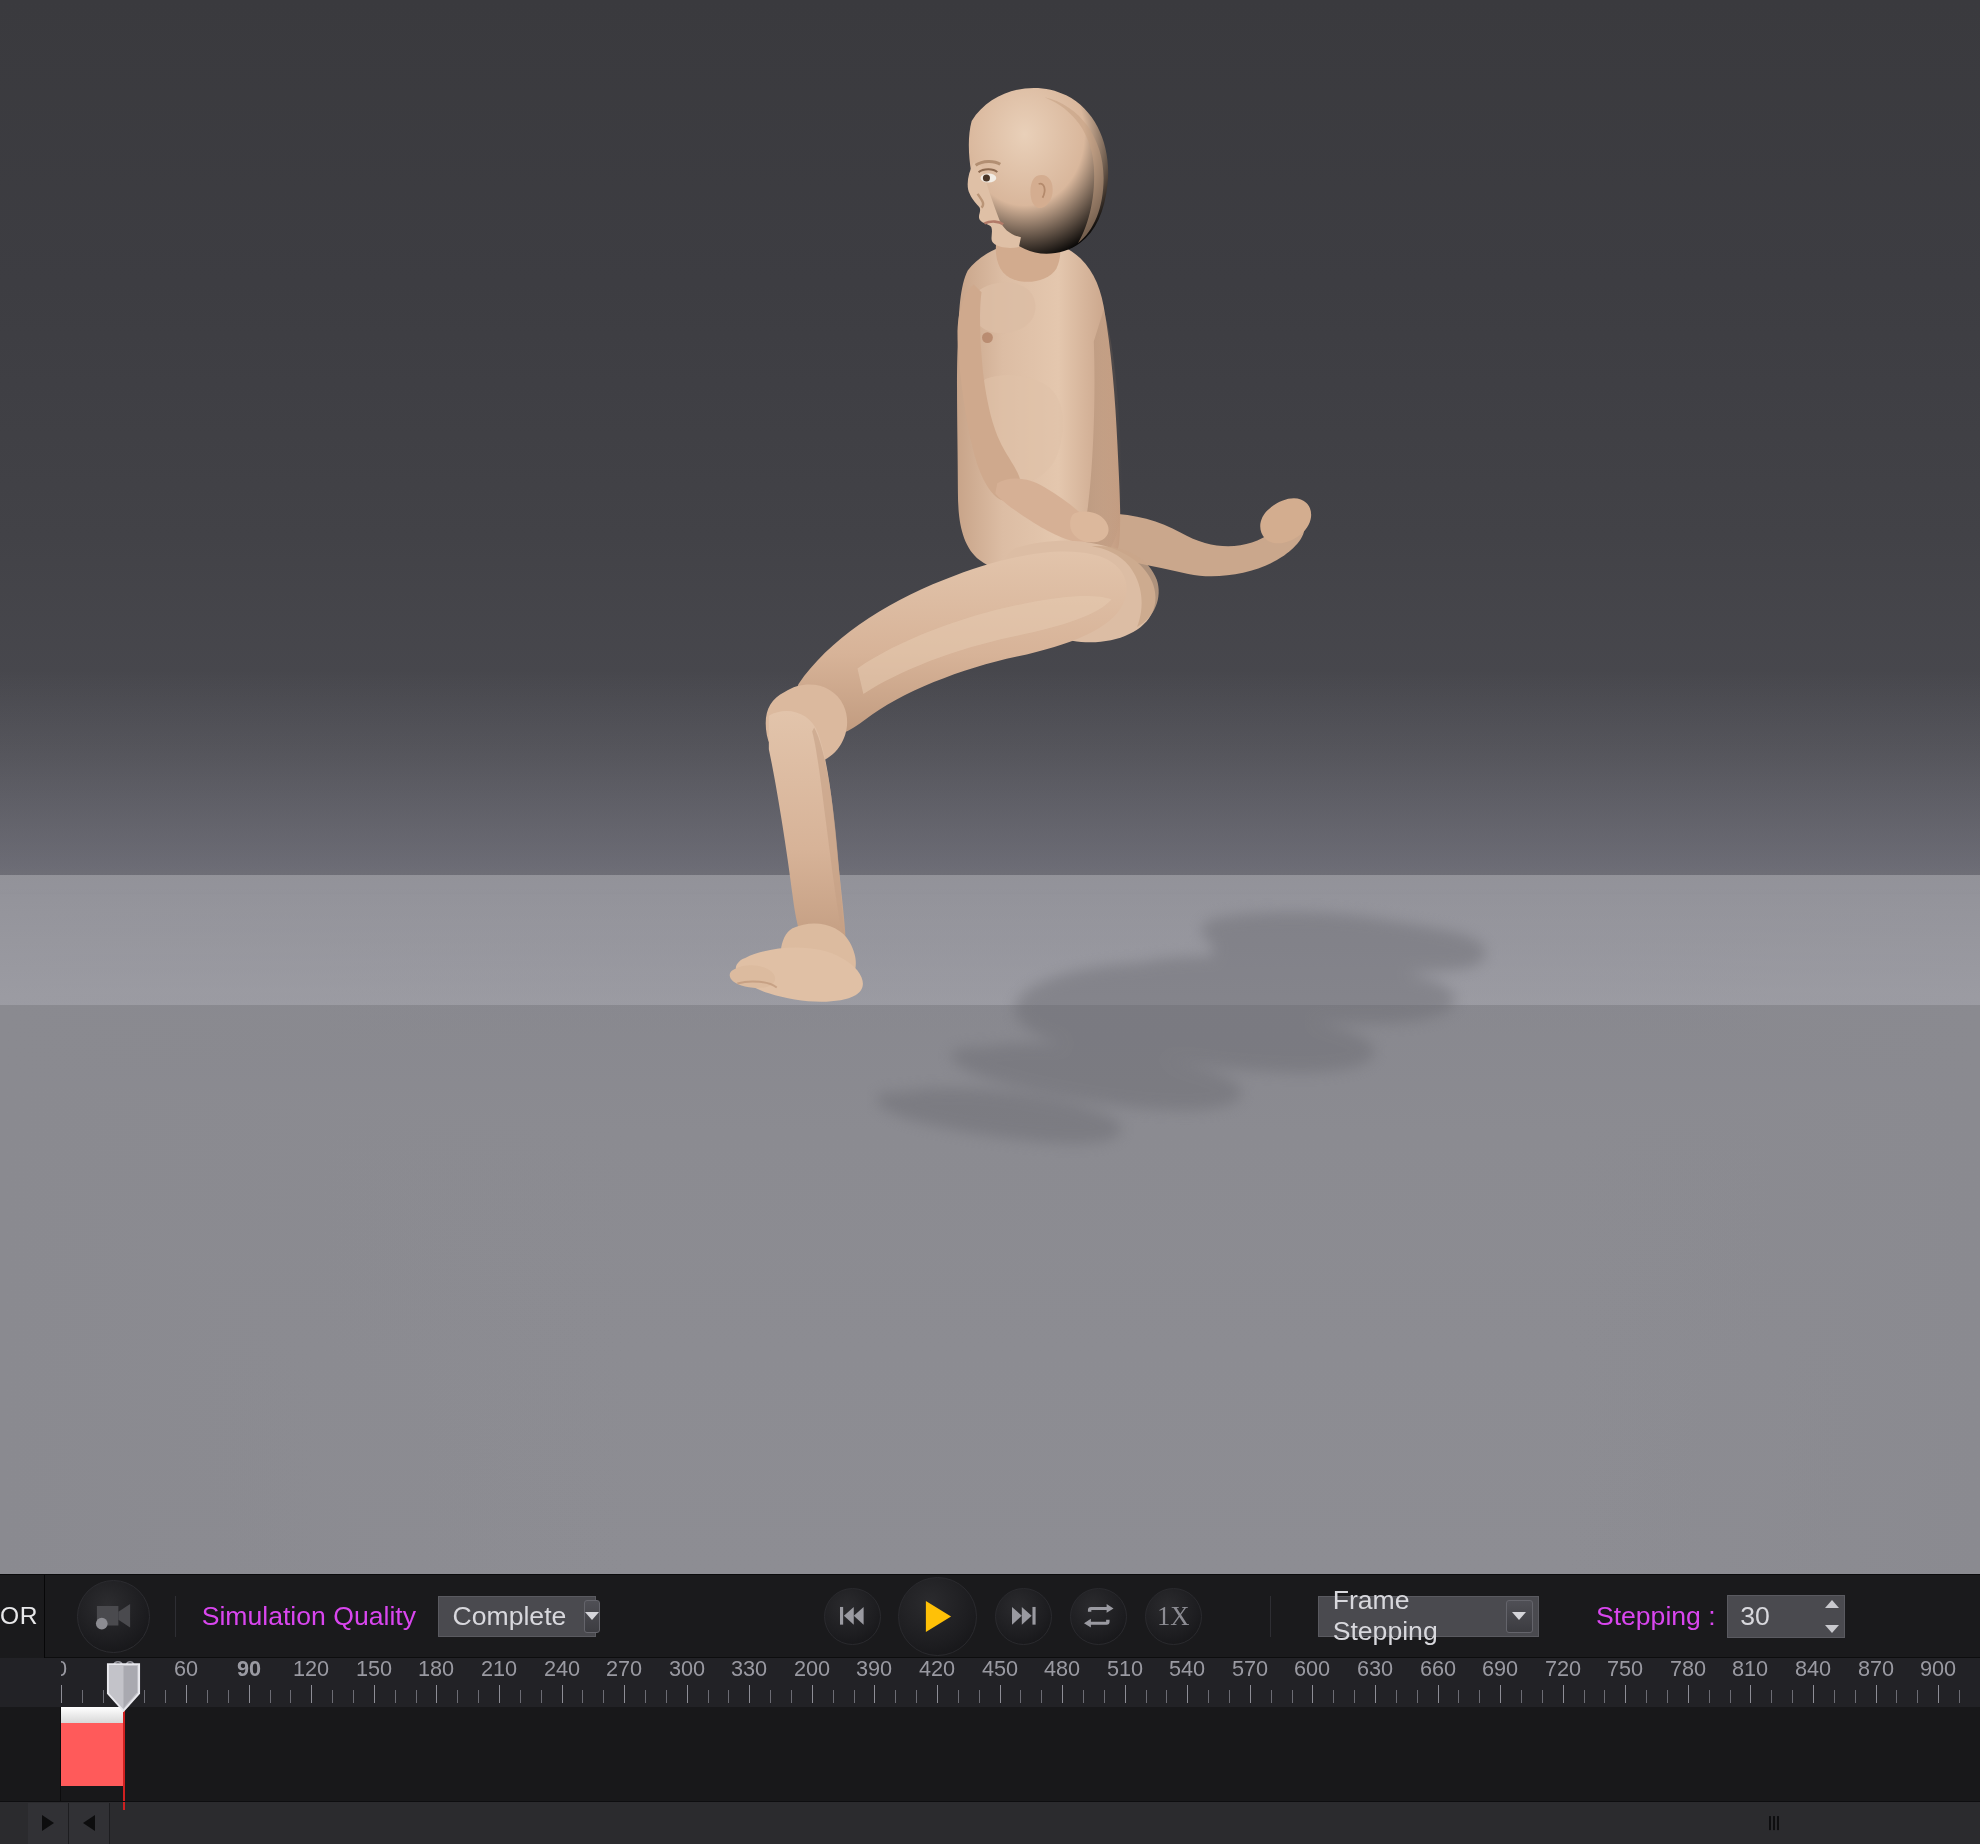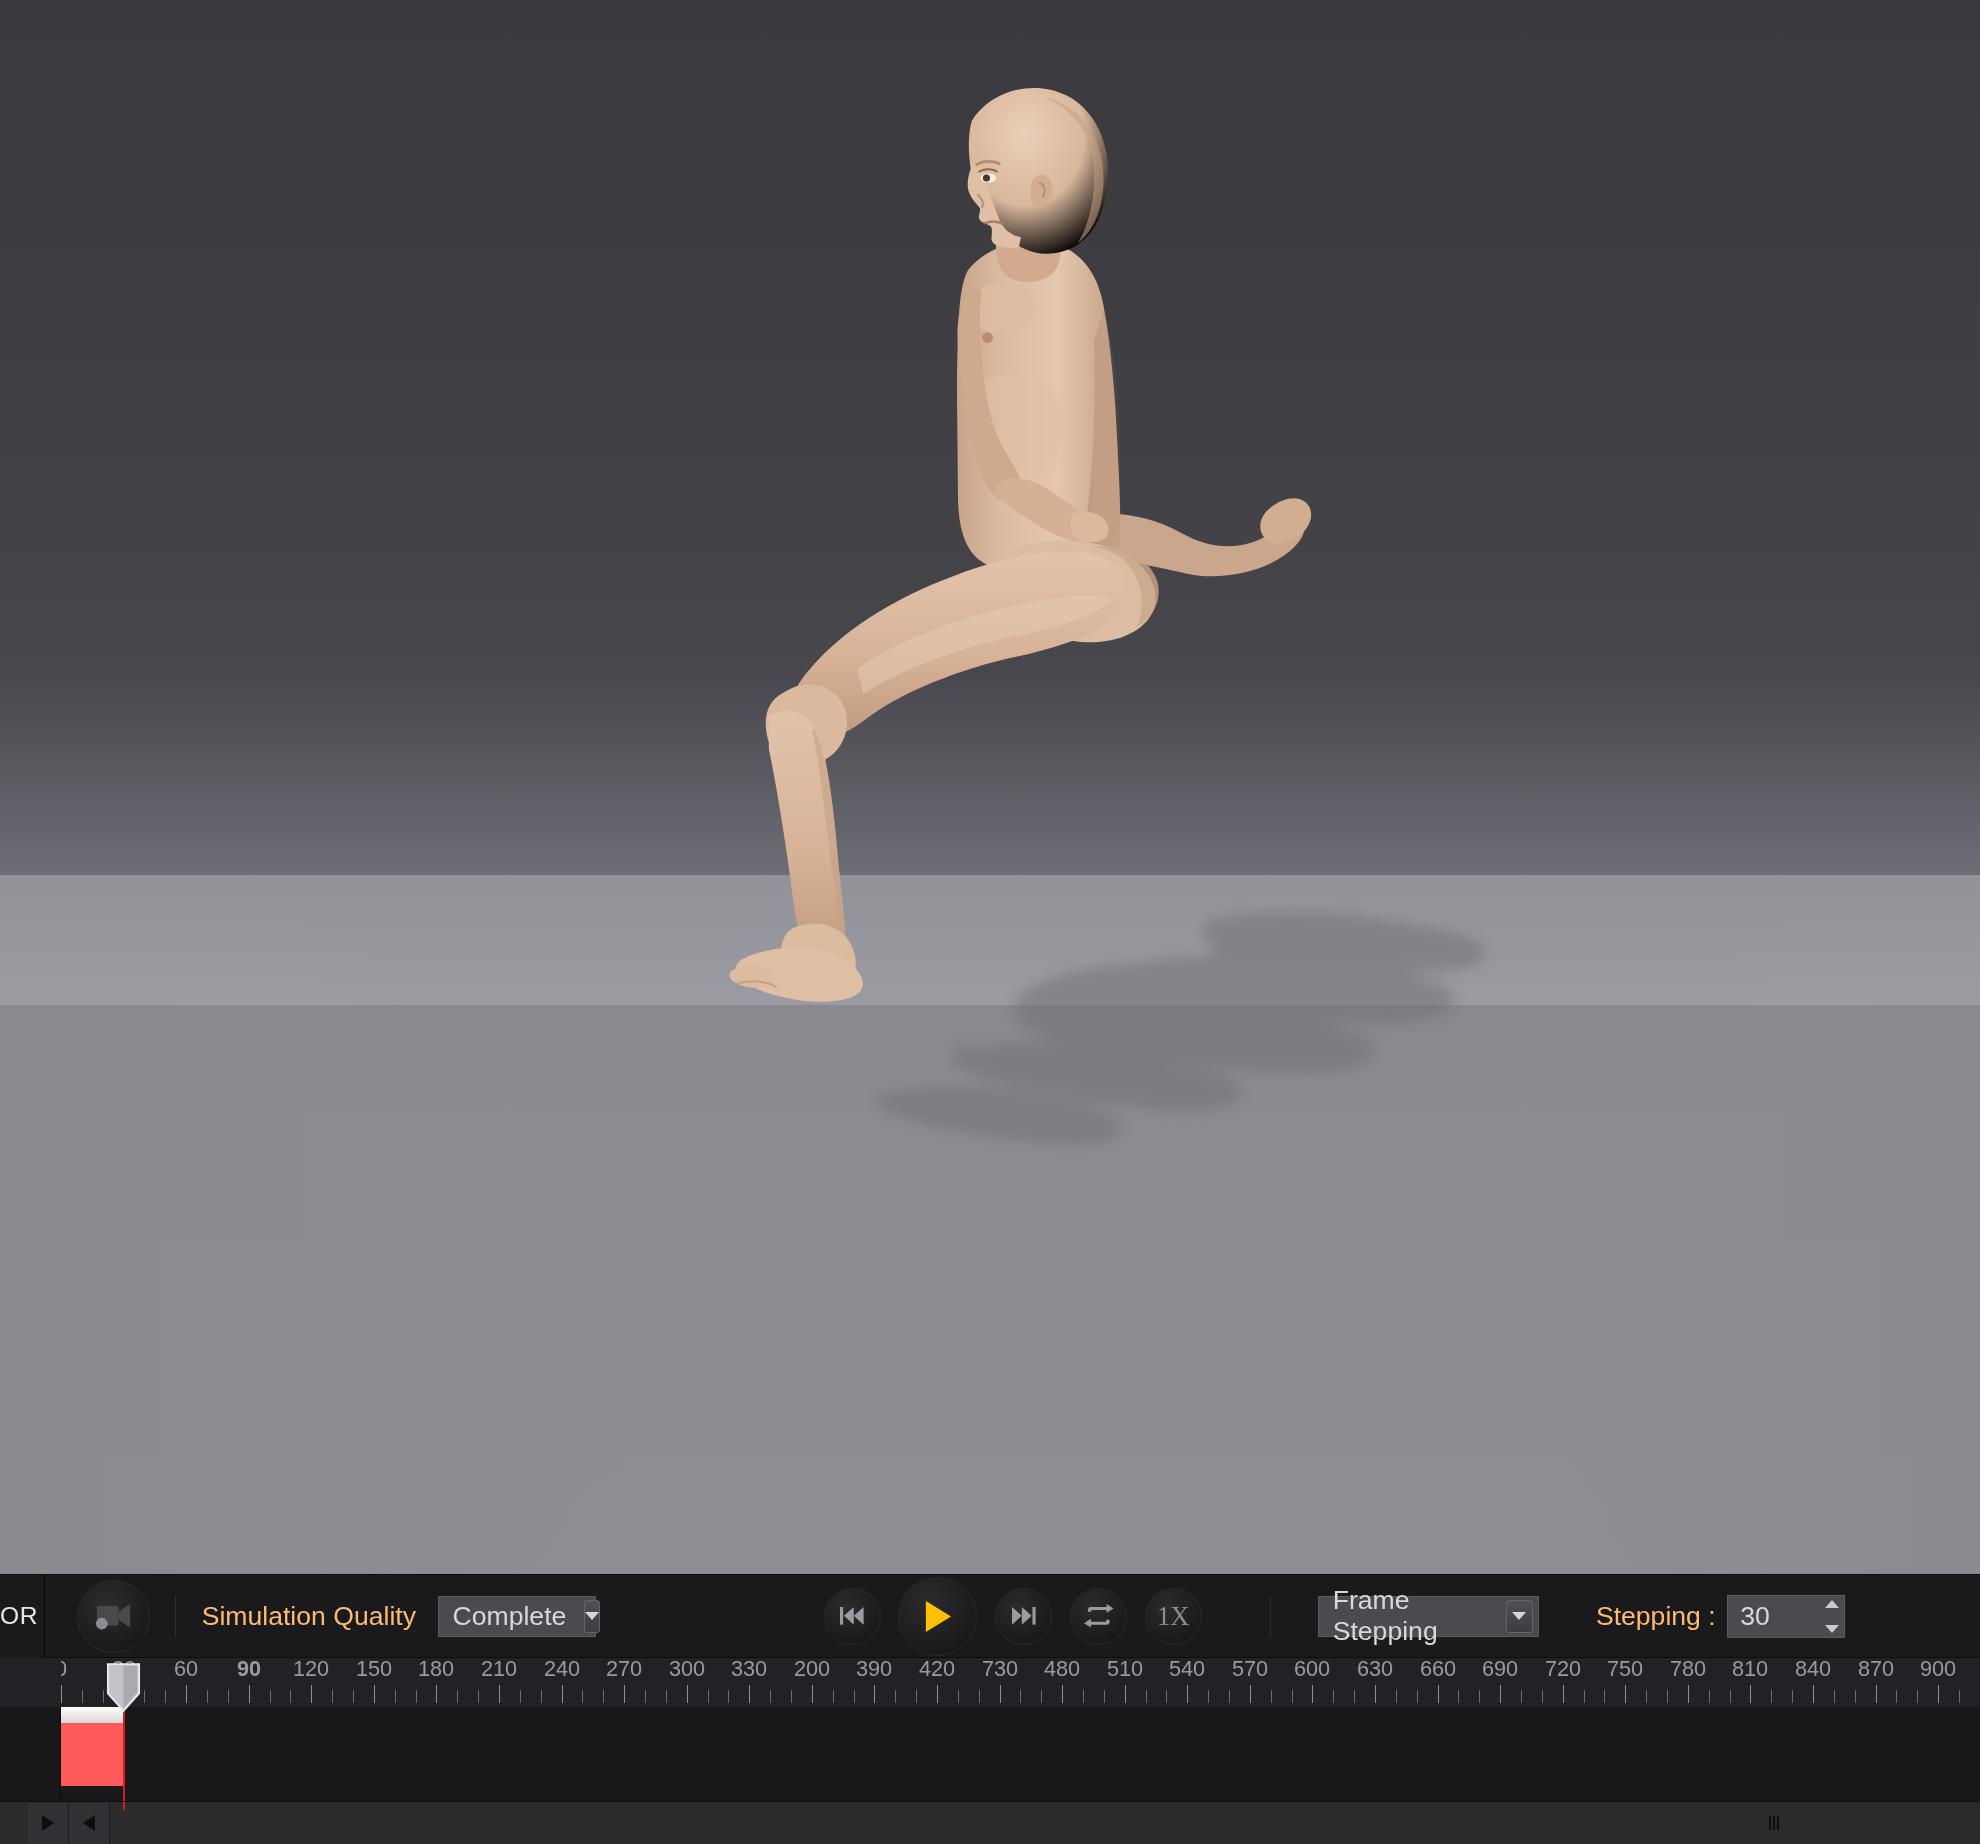--- a/index.html
+++ b/index.html
@@ -75,21 +75,21 @@
     border-right:1px solid #070708;
   }
   .camBtn{
     width:73px; height:73px; margin-left:31.5px; border-radius:50%;
     background:radial-gradient(circle at 42% 34%, #2d2d30 0%, #1c1c1f 62%, #121214 100%);
     border:1px solid #2c2c30;
     display:flex; align-items:center; justify-content:center;
     cursor:pointer;
   }
   .vdiv{ width:1px; height:41px; background:#2e2e33; margin:0 25.6px; }
-  .lbl{ color:#fdba74; font-size:26.6px; }
+  .lbl{ color:#d946ef; font-size:26.6px; }
   .ddl{
     height:41px; background:#4a4a4f; border:1px solid #5a5a60;
     display:flex; align-items:center; color:#d8d8dd; font-size:26.6px;
     padding:0 0 0 13.8px; cursor:pointer; position:relative;
   }
   .ddl .txt{ padding-right:17.7px; }
   .ddl .arrowBox{
     width:33px; height:33px; margin:0 4.9px 0 auto;
     background:linear-gradient(#4f4f55,#3c3c41);
     border:1px solid #64646b; border-radius:3px;
@@ -470,21 +470,21 @@
         <i class="tick" style="left: 772px;"></i>
         <i class="tick" style="left: 793px;"></i>
         <span class="tickLbl" style="left: 813px;">390</span>
         <i class="tickMaj" style="left: 813px;"></i>
         <i class="tick" style="left: 834px;"></i>
         <i class="tick" style="left: 855px;"></i>
         <span class="tickLbl" style="left: 876px;">420</span>
         <i class="tickMaj" style="left: 876px;"></i>
         <i class="tick" style="left: 897px;"></i>
         <i class="tick" style="left: 918px;"></i>
-        <span class="tickLbl" style="left: 939px;">730</span>
+        <span class="tickLbl" style="left: 939px;">450</span>
         <i class="tickMaj" style="left: 939px;"></i>
         <i class="tick" style="left: 959px;"></i>
         <i class="tick" style="left: 980px;"></i>
         <span class="tickLbl" style="left: 1001px;">480</span>
         <i class="tickMaj" style="left: 1001px;"></i>
         <i class="tick" style="left: 1022px;"></i>
         <i class="tick" style="left: 1043px;"></i>
         <span class="tickLbl" style="left: 1064px;">510</span>
         <i class="tickMaj" style="left: 1064px;"></i>
         <i class="tick" style="left: 1085px;"></i>

